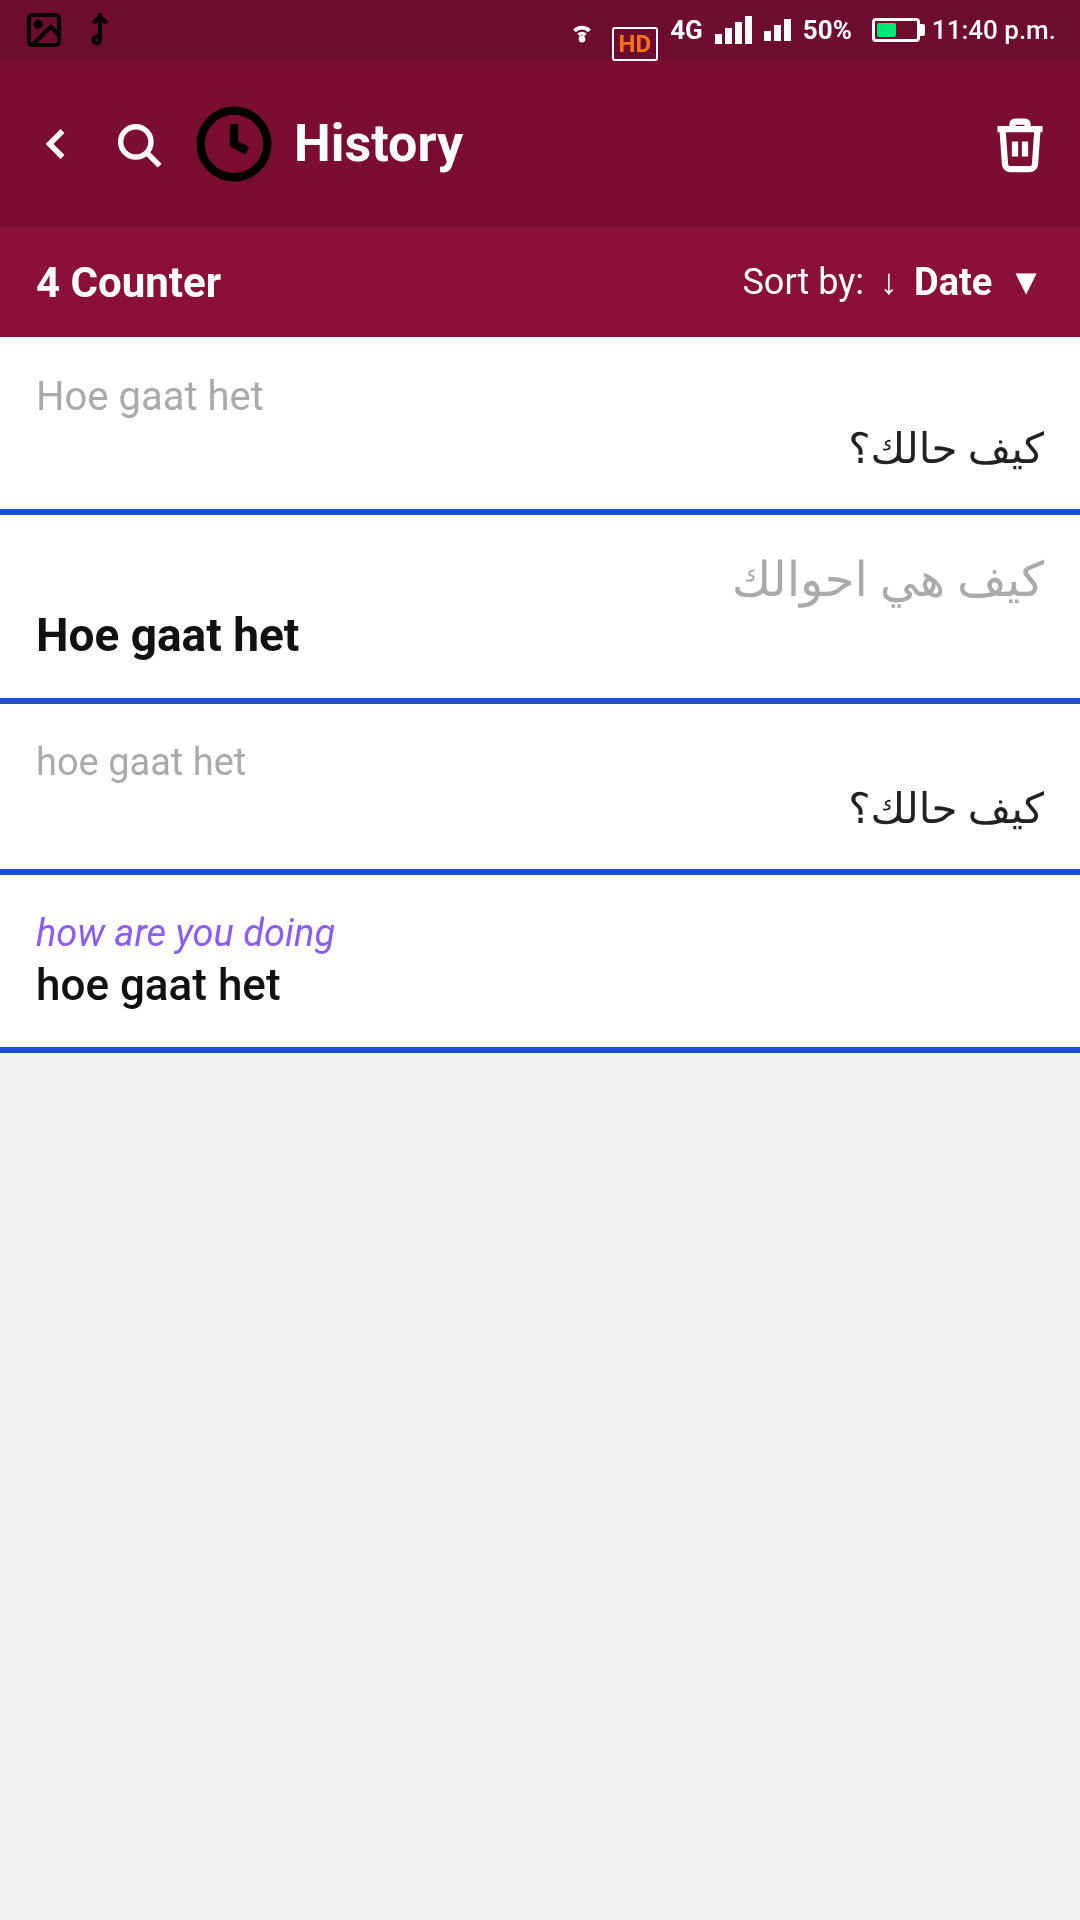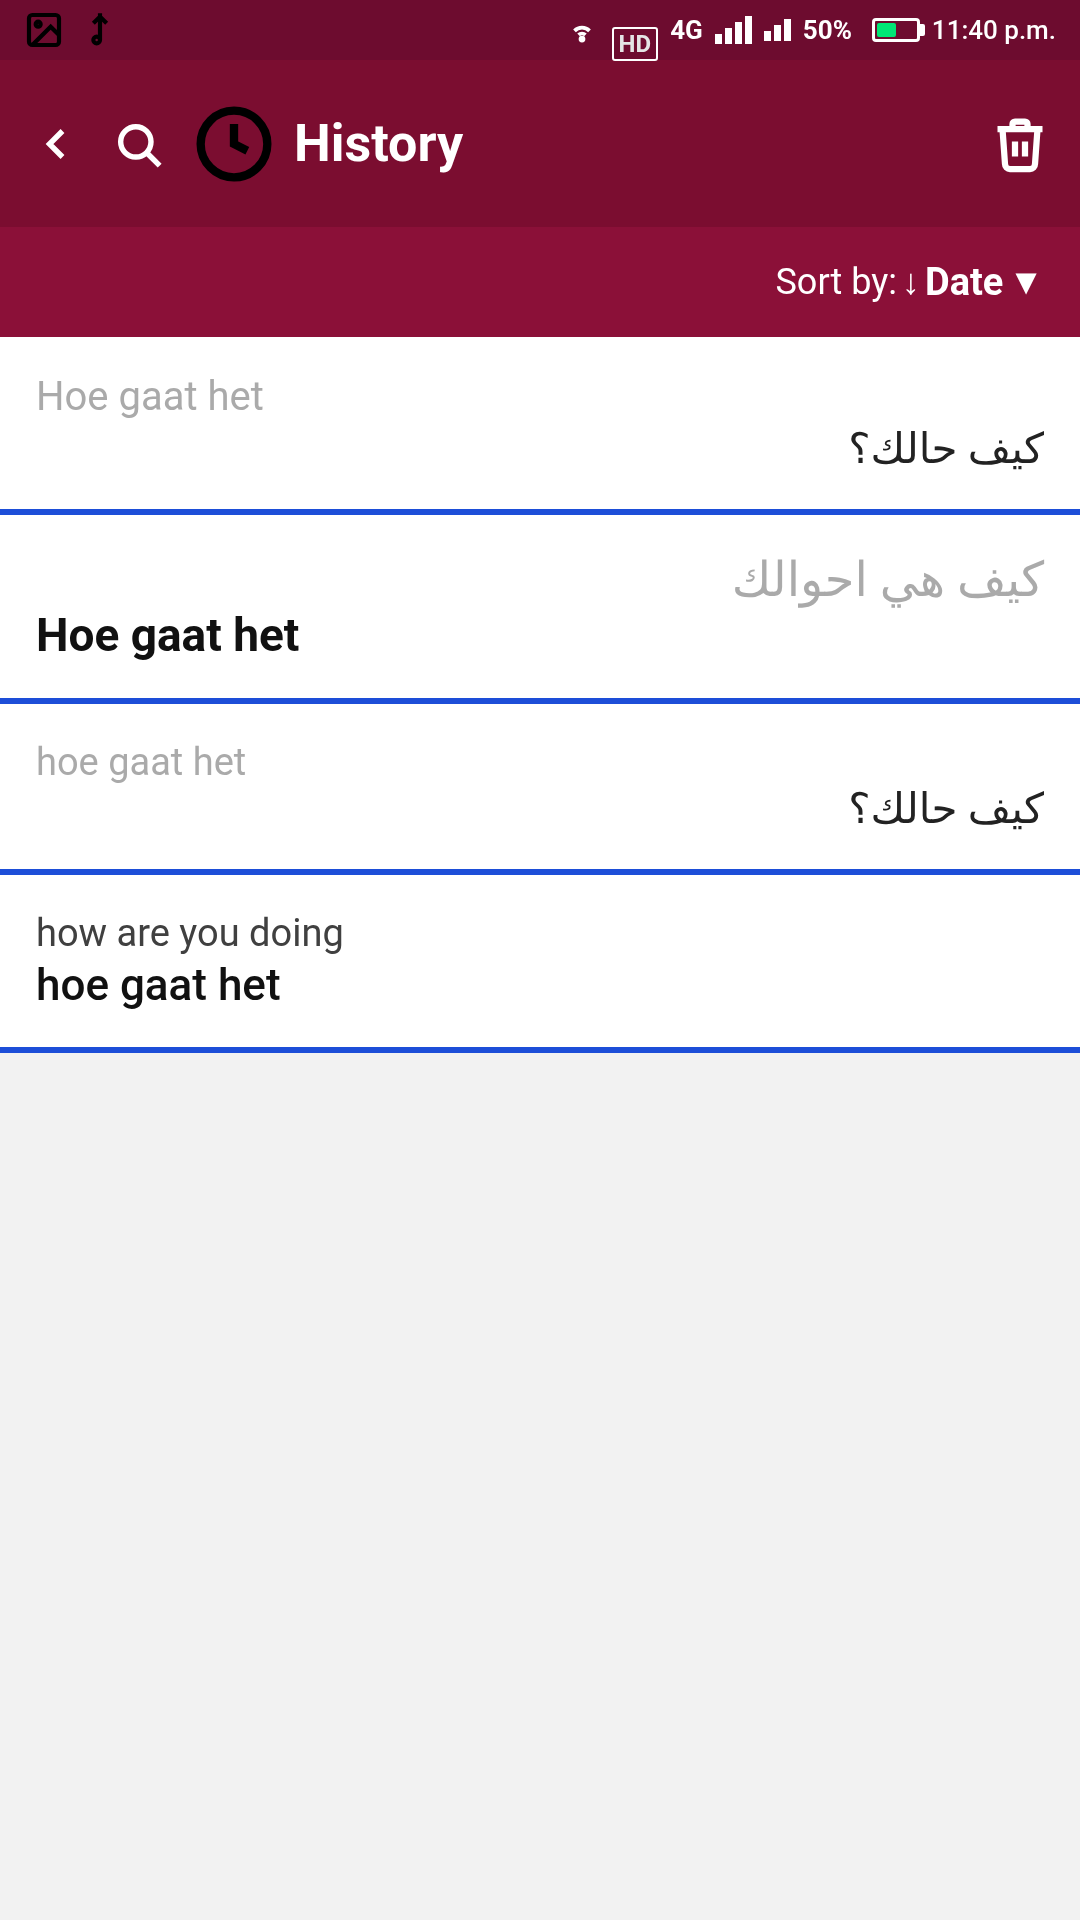--- a/index.html
+++ b/index.html
@@ -122,21 +122,21 @@
     }
     .counter-text {
       color: white;
       font-size: 42px;
       font-weight: 700;
     }
     .sort-group {
       margin-left: auto;
       display: flex;
       align-items: center;
-      gap: 5px;
+      gap: 16px;
       text-align: right;
     }
     .sort-by-label {
       color: white;
       font-size: 36px;
     }
     .sort-arrow {
       color: white;
       font-size: 36px;
     }
@@ -254,21 +254,21 @@
     </svg>
   </div>
   <div class="status-right">
 
     <svg width="36" height="36" viewBox="0 0 24 24" stroke="white" stroke-width="2" fill="none">
       <circle cx="12" cy="18" r="1" fill="white"></circle>
       <path d="M9.7 15.3a3.3 3.3 0 0 1 4.6 0"></path>
       <path d="M7 12.6A7 7 0 0 1 17 12.6"></path>
     </svg>
 
-    <span style="color:#e5e5e5;font-size:24px;border:2px solid white;padding:1px 5px;border-radius:3px;font-weight:700;margin-top:28px;">HD</span>
+    <span style="color:#f97316;font-size:24px;border:2px solid white;padding:1px 5px;border-radius:3px;font-weight:700;margin-top:28px;">HD</span>
 
     <span style="color:white;font-size:26px;font-weight:700;">4G</span>
 
     <div class="signal-bars">
       <div class="signal-bar" style="height:10px;"></div>
       <div class="signal-bar" style="height:16px;"></div>
       <div class="signal-bar" style="height:22px;"></div>
       <div class="signal-bar" style="height:28px;"></div>
     </div>
 
@@ -313,20 +313,21 @@
     <svg width="60" height="60" viewBox="0 0 24 24" stroke="white" stroke-width="2" fill="none">
       <polyline points="3 6 5 6 21 6"></polyline>
       <path d="M19 6l-1 14a2 2 0 0 1-2 2H8a2 2 0 0 1-2-2L5 6"></path>
       <path d="M10 11v6M14 11v6"></path>
       <path d="M9 6V4a1 1 0 0 1 1-1h4a1 1 0 0 1 1 1v2"></path>
     </svg>
   </div>
 </div>
 
 <div class="sort-bar">
+  <span class="counter-text">4 Counter</span>
   <div class="sort-group">
     <span class="sort-by-label">Sort by:</span>
     <span class="sort-arrow">↓</span>
     <span class="sort-value">Date</span>
     <span class="sort-dropdown-arrow">▼</span>
   </div>
 </div>
 
 <div class="content">
 
@@ -339,17 +340,17 @@
     <div class="secondary-rtl" style="text-align:right;direction:rtl;font-size:48px;color:#aaa;">كيف هي احوالك</div>
     <div class="source-bold" style="font-size:46px;font-weight:700;color:#111;">Hoe gaat het</div>
   </div>
 
   <div class="history-item item-3">
     <div class="source-light" style="font-size:38px;color:#aaa;">hoe gaat het</div>
     <div class="translated-rtl2" style="text-align:right;direction:rtl;font-size:42px;color:#222;">كيف حالك؟</div>
   </div>
 
   <div class="history-item item-4">
-    <div class="source-en" style="font-size:38px;color:#404040;">how are you doing</div>
+    <div class="source-en" style="font-size:38px;color:#8b5cf6;font-style:italic;">how are you doing</div>
     <div class="translated-nl" style="font-size:44px;color:#111;font-weight:500;">hoe gaat het</div>
   </div>
 
 </div>
 
 </body></html>

